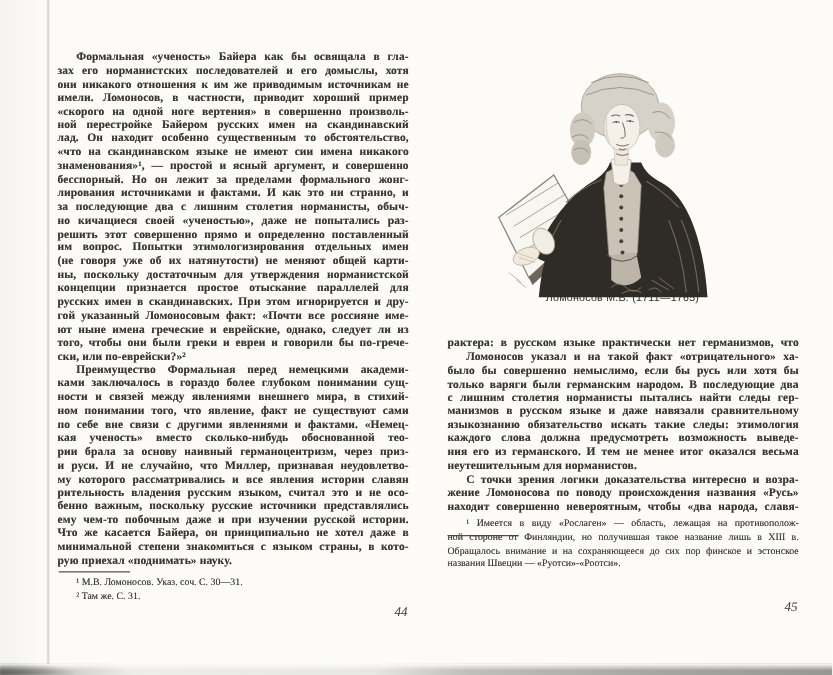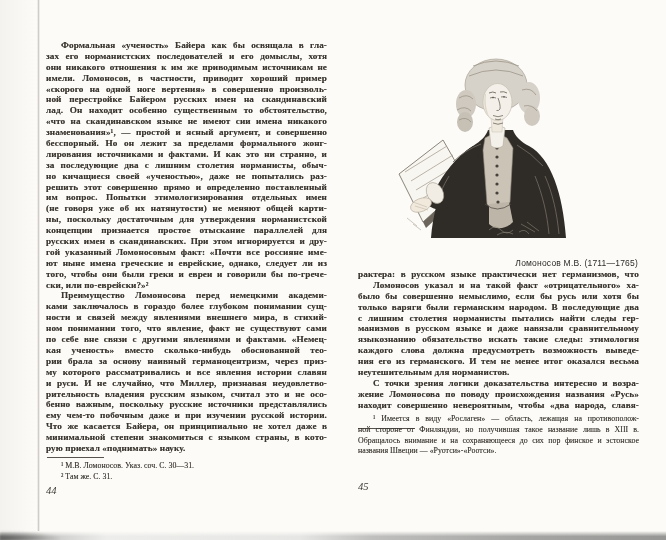--- a/index.html
+++ b/index.html
@@ -46,27 +46,27 @@
   .fn-right{left:358px;top:414px;}
   .fn-line{
     font-size:7.9px;line-height:10.8px;height:10.8px;white-space:nowrap;
     text-align:justify;text-align-last:justify;-moz-text-align-last:justify;
     text-shadow:0 0 .4px rgba(58,54,47,.5);
   }
   .fn-line.indent{text-indent:15px;}
   .fn-line.end{text-align-last:left;-moz-text-align-last:left;}
   .fn-left .fn-line{text-align-last:left;-moz-text-align-last:left;text-indent:15px;}
 
-  .page-num{position:absolute;width:280px;text-align:left;
+  .page-num{position:absolute;width:280px;text-align:right;
     font-style:italic;font-size:10.5px;color:#3e3a33;}
   .num-left{left:46px;top:485px;}
   .num-right{left:358px;top:481px;}
 
   .illustration{position:absolute;left:393px;top:54px;width:175px;height:184px;}
-  .caption{position:absolute;left:358px;top:258px;width:280px;text-align:right;
+  .caption{position:absolute;left:358px;top:233px;width:280px;text-align:center;
     font-family:"Liberation Sans","DejaVu Sans",sans-serif;
     font-size:8.5px;color:#2d2b27;letter-spacing:.2px;}
 </style>
 </head>
 <body>
 
 <div class="scan">
   <div class="left-margin-tint"></div>
   <div class="left-edge-line"></div>
 
@@ -90,29 +90,29 @@
         <div class="line">(не говоря уже об их натянутости) не меняют общей карти-</div>
         <div class="line">ны, поскольку достаточным для утверждения норманистской</div>
         <div class="line">концепции признается простое отыскание параллелей для</div>
         <div class="line">русских имен в скандинавских. При этом игнорируется и дру-</div>
         <div class="line">гой указанный Ломоносовым факт: «Почти все россияне име-</div>
         <div class="line">ют ныне имена греческие и еврейские, однако, следует ли из</div>
         <div class="line">того, чтобы они были греки и евреи и говорили бы по-грече-</div>
         <div class="line end">ски, или по-еврейски?»²</div>
       </div>
     <div class="para">
-        <div class="line indent">Преимущество Ломоносова перед немецкими академи-</div>
+        <div class="line indent">Преимущество Формальная перед немецкими академи-</div>
         <div class="line">ками заключалось в гораздо более глубоком понимании сущ-</div>
         <div class="line">ности и связей между явлениями внешнего мира, в стихий-</div>
         <div class="line">ном понимании того, что явление, факт не существуют сами</div>
         <div class="line">по себе вне связи с другими явлениями и фактами. «Немец-</div>
         <div class="line">кая ученость» вместо сколько-нибудь обоснованной тео-</div>
         <div class="line">рии брала за основу наивный германоцентризм, через приз-</div>
+        <div class="line">и руси. И не случайно, что Миллер, признавая неудовлетво-</div>
         <div class="line">му которого рассматривались и все явления истории славян</div>
-        <div class="line">и руси. И не случайно, что Миллер, признавая неудовлетво-</div>
         <div class="line">рительность владения русским языком, считал это и не осо-</div>
         <div class="line">бенно важным, поскольку русские источники представлялись</div>
         <div class="line">ему чем-то побочным даже и при изучении русской истории.</div>
         <div class="line">Что же касается Байера, он принципиально не хотел даже в</div>
         <div class="line">минимальной степени знакомиться с языком страны, в кото-</div>
         <div class="line end">рую приехал «поднимать» науку.</div>
       </div>
   </div>
   <div class="fn-rule rule-left"></div>
   <div class="footnotes fn-left">

